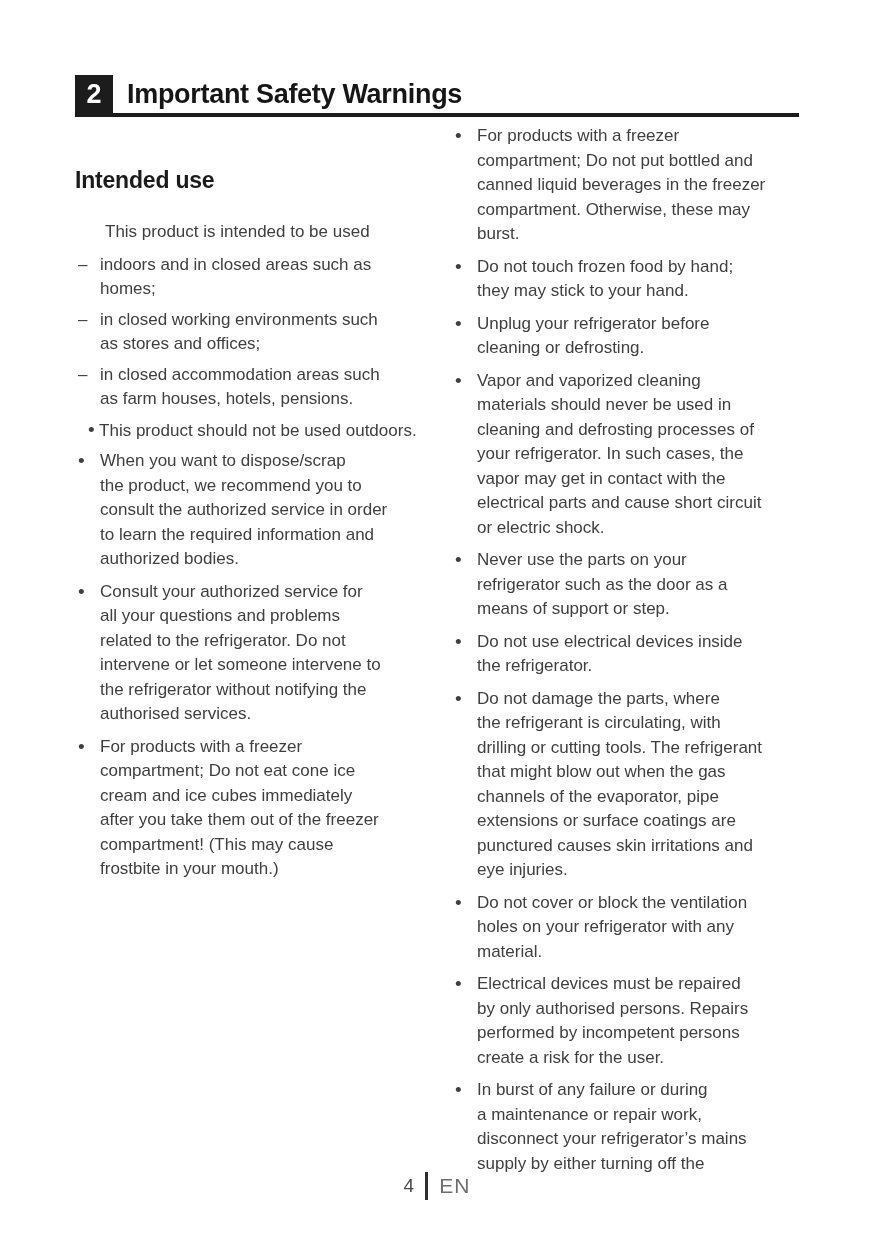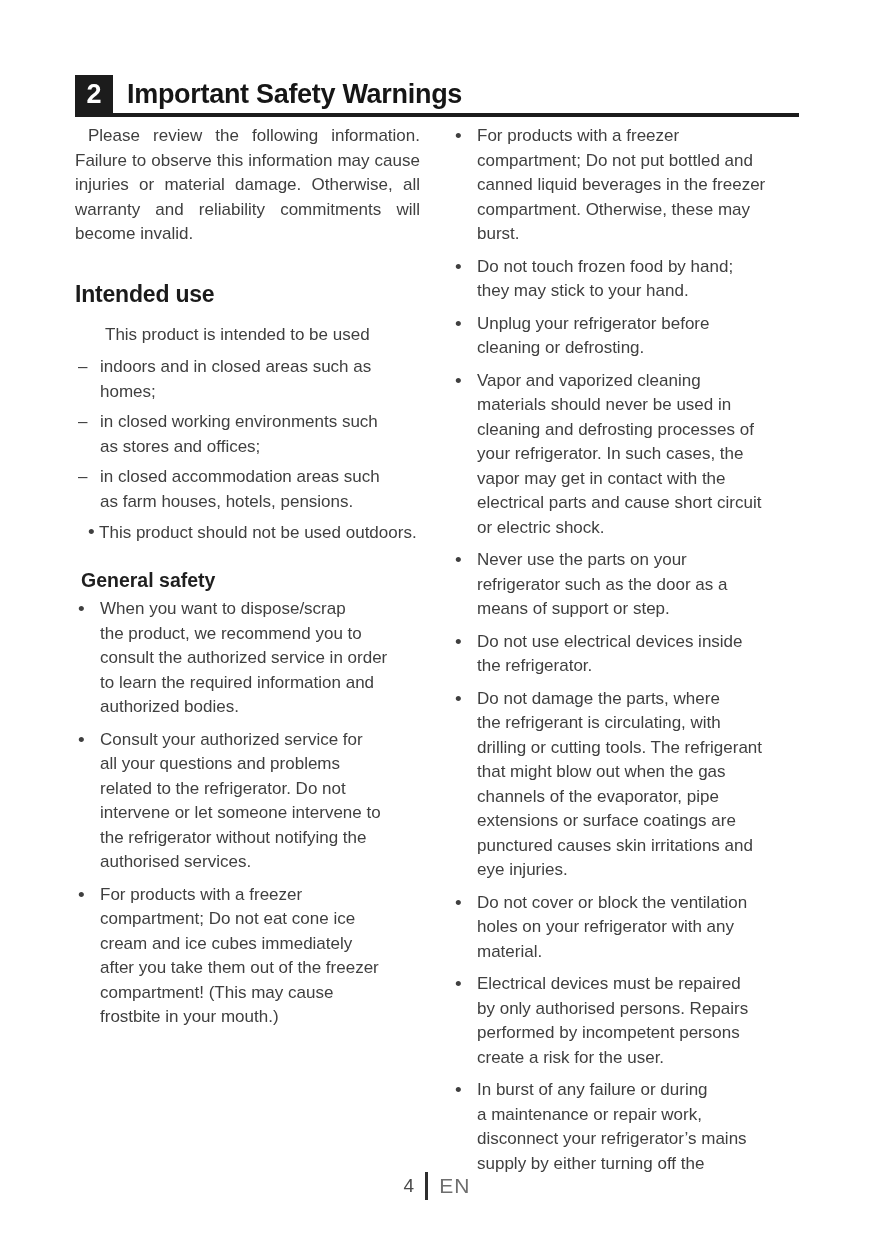--- a/index.html
+++ b/index.html
@@ -33,23 +33,23 @@
   }
   .header-rule { height: 4px; background: #1c1c1c; width: 724px; margin-top: 0; }
   
   .columns { display: flex; gap: 30px; margin-top: 7px; }
   .col { width: 347px; flex: 0 0 auto; font-size: 17px; line-height: 24.5px; }
   p.intro {
     text-align: justify; text-indent: 13px; padding-right: 2px;
   }
   h2.section-heading {
     font-size: 23px; font-weight: bold; color: #1b1b1b;
-    letter-spacing: -0.2px; margin-top: 34px; line-height: 27px;
-  }
-  p.lead { margin-top: 15px; text-indent: 30px; }
+    letter-spacing: -0.2px; margin-top: 43px; line-height: 27px;
+  }
+  p.lead { margin-top: 26px; text-indent: 30px; }
   ul { list-style: none; }
   ul.dash-list { margin-top: 8px; }
   ul.dash-list li { display: flex; margin-bottom: 6px; }
   ul.bullet-list { margin-top: 6px; }
   ul.bullet-list li { display: flex; margin-bottom: 8px; }
   .marker {
     flex: 0 0 25px; padding-left: 3px; color: #3f3f3f;
   }
   .marker.dot { font-size: 19px; }
   .li-text { flex: 1 1 auto; white-space: pre-line; }
@@ -79,21 +79,20 @@
 
   <div class="header-row">
     <div class="section-badge">2</div>
     <div class="page-title">Important Safety Warnings</div>
   </div>
   <div class="header-rule"></div>
 
   <div class="columns">
 
     <div class="col left-col">
-      <p class="intro">Please review the following information. Failure to observe this information may cause injuries or material damage. Otherwise, all warranty and reliability commitments will become invalid.</p>
 
       <h2 class="section-heading">Intended use</h2>
       <p class="lead">This product is intended to be used</p>
 
       <ul class="dash-list">
         <li>
           <span class="marker">–</span>
           <span class="li-text">indoors and in closed areas such as
 homes;</span>
         </li>
@@ -104,21 +103,20 @@
         </li>
         <li>
           <span class="marker">–</span>
           <span class="li-text">in closed accommodation areas such
 as farm houses, hotels, pensions.</span>
         </li>
       </ul>
 
       <p class="outdoor-note"><span class="inline-bullet">•</span> <span>This product should not be used outdoors.</span></p>
 
-      <h3 class="subsection-heading">General safety</h3>
 
       <ul class="bullet-list">
         <li>
           <span class="marker dot">•</span>
           <span class="li-text">When you want to dispose/scrap
 the product, we recommend you to
 consult the authorized service in order
 to learn the required information and
 authorized bodies.</span>
         </li>

